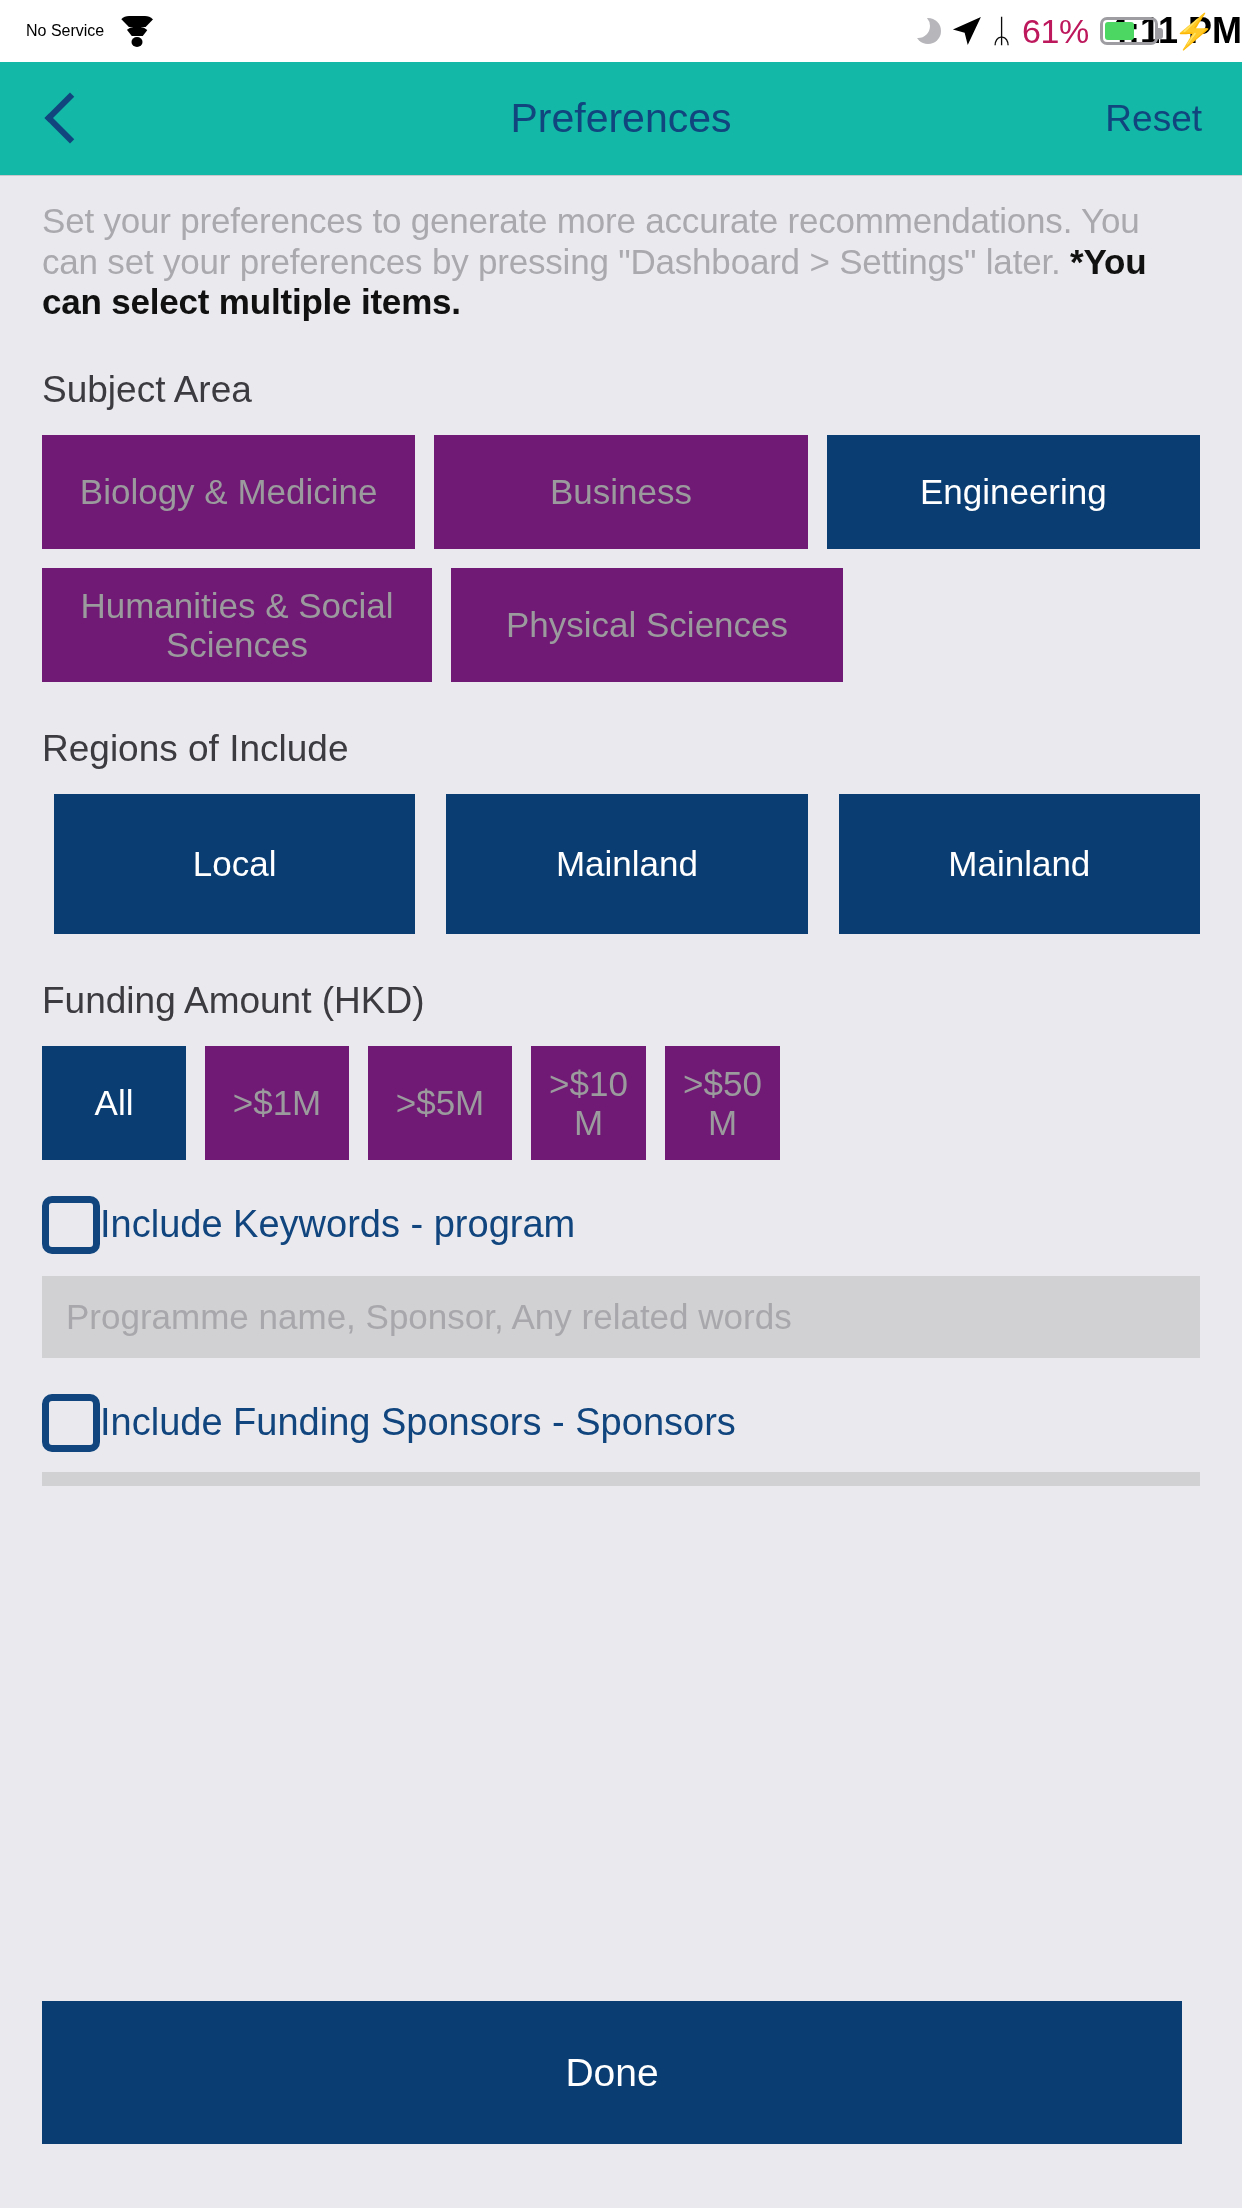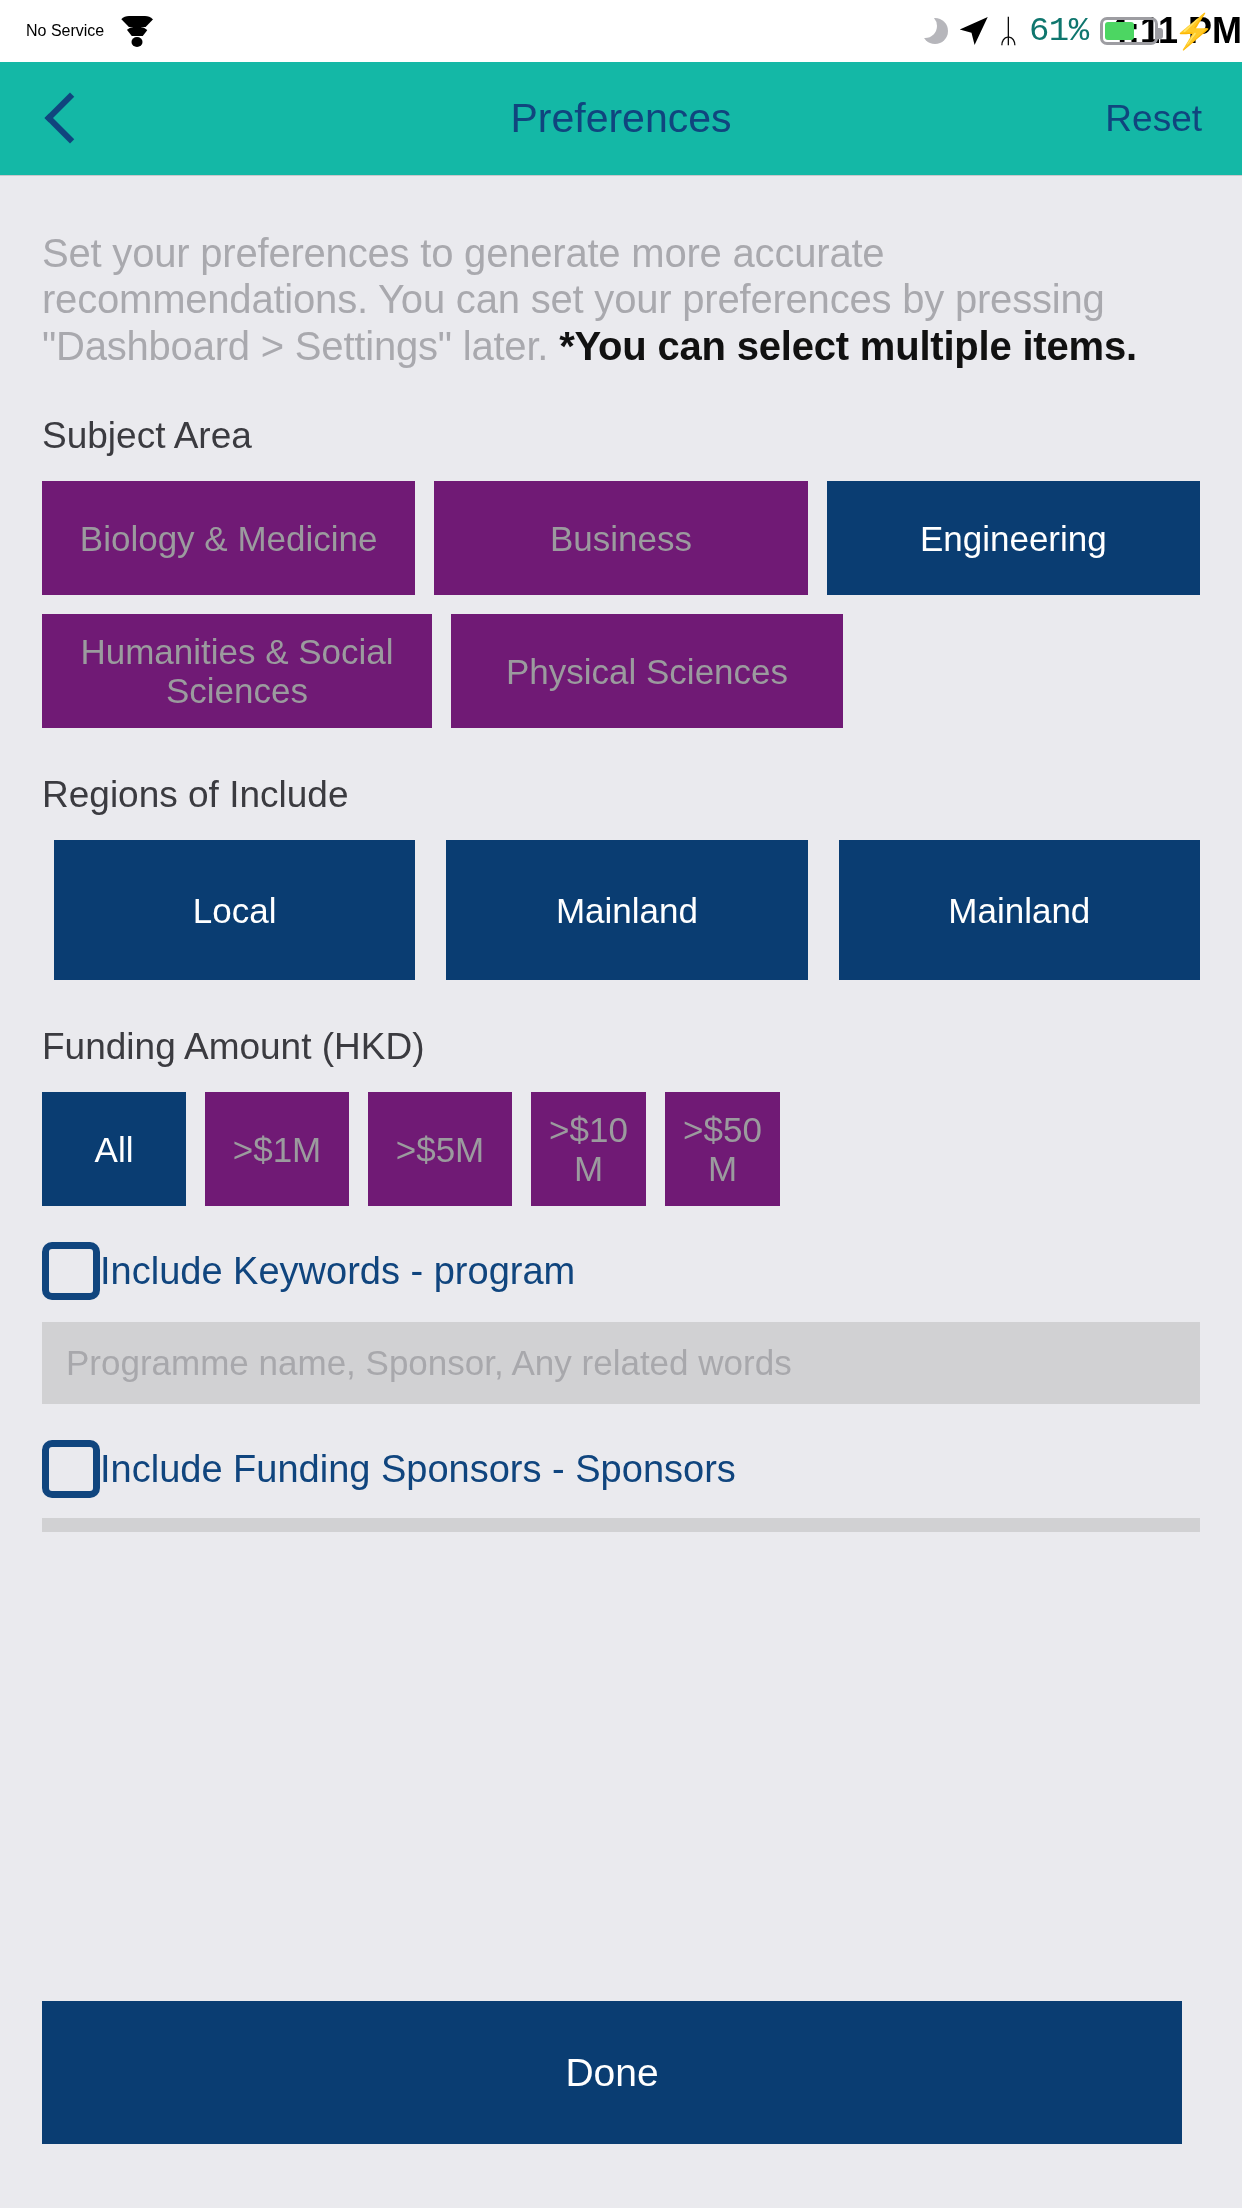--- a/index.html
+++ b/index.html
@@ -41,21 +41,21 @@
   }
   .moon-icon::after{
     content:""; position:absolute; width:24px; height:24px;
     border-radius:50%; background:#fff; top:-4px; left:-9px;
   }
   .loc-icon{
     width:28px; height:28px; background:#000;
     clip-path:polygon(100% 0, 0 45%, 42% 56%, 53% 100%);
   }
   .bt-icon{ font-size:32px; color:#0a0a0a; line-height:1; }
-  .sb-batt-pct{ font-size:34px; color:#0f766e; letter-spacing:-0.5px;font-family:Liberation Mono, monospace; }
+  .sb-batt-pct{ font-size:34px; color:#be185d; letter-spacing:-0.5px; }
   .battery{
     width:58px; height:28px; border:3px solid #9d9da2; border-radius:7px;
     position:relative; display:flex; align-items:center; padding:2px;
   }
   .battery::after{
     content:""; position:absolute; right:-8px; top:8px;
     width:5px; height:11px; background:#9d9da2; border-radius:0 3px 3px 0;
   }
   .battery-fill{ height:100%; background:#4cd662; border-radius:3px; }
   .bolt-icon{ font-size:34px; color:#000; line-height:1; margin-left:5px; }
@@ -83,22 +83,22 @@
 
   
   .content{
     background:#eaeaee;
     height:calc(2208px - 62px - 115px);
     padding:0 42px;
     position:relative;
   }
 
   .desc{
-    padding-top:54px;
-    font-size:40px; line-height:1.16;
+    padding-top:25px;
+    font-size:35px; line-height:1.16;
     color:#a9a9ae;
     letter-spacing:-0.2px;
   }
   .desc .bold{ color:#111; font-weight:bold; }
 
   .section-title{
     font-size:37px; color:#3b3b40;
     margin-top:46px; margin-bottom:24px;
   }
 

